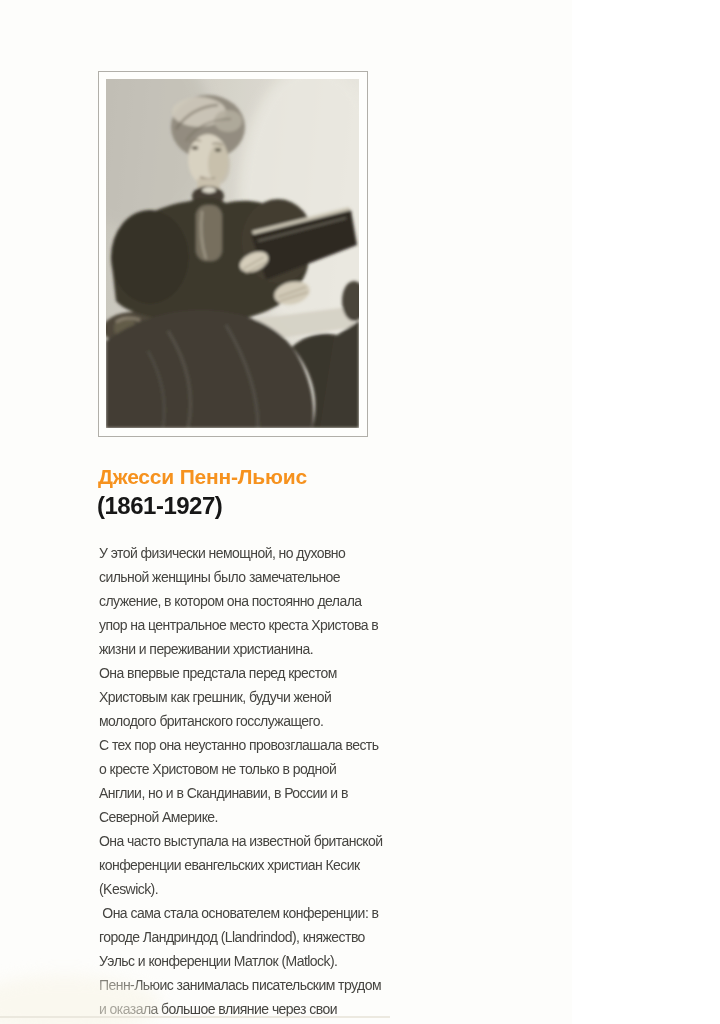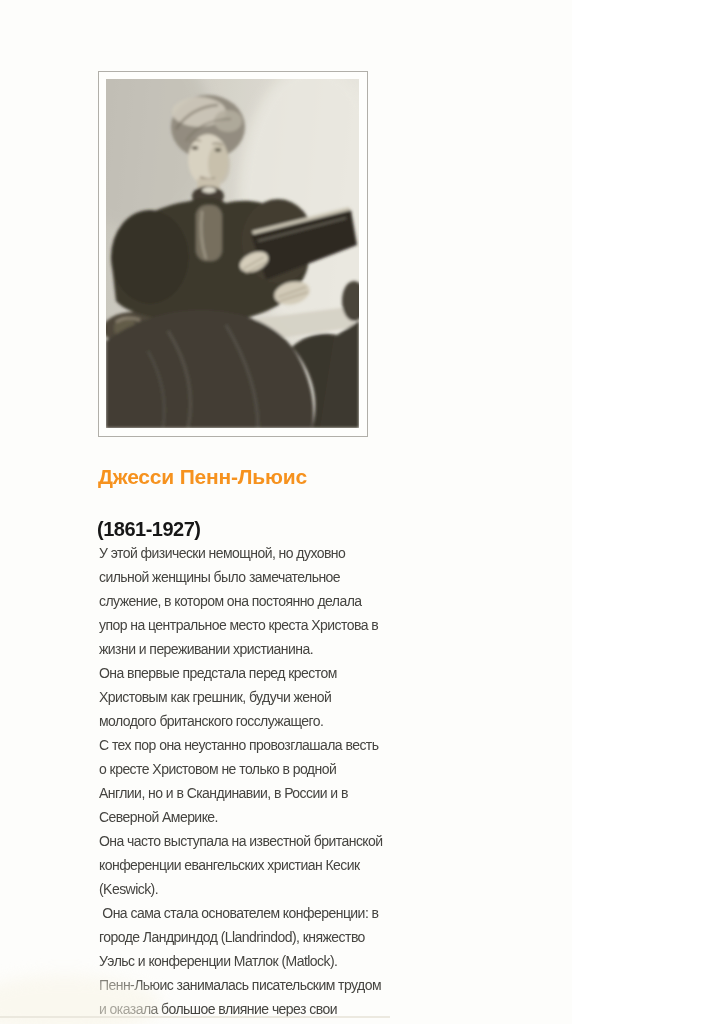--- a/index.html
+++ b/index.html
@@ -26,22 +26,22 @@
     padding:7px;
   }
   .photo-frame svg{display:block;width:253px;height:349px;}
   .name{
     position:absolute;left:98px;top:465px;
     font-size:21px;line-height:23px;font-weight:bold;
     letter-spacing:-0.2px;
     color:var(--accent);
   }
   .years{
-    position:absolute;left:97px;top:516px;
-    font-size:20px;line-height:27px;font-weight:bold;
+    position:absolute;left:97px;top:492px;
+    font-size:24px;line-height:27px;font-weight:bold;
     letter-spacing:-0.5px;
     color:var(--years-text);
   }
   .bio{
     position:absolute;left:99px;top:541px;
     width:305px;
     font-size:14px;line-height:24px;
     letter-spacing:-0.55px;
     color:var(--body-text);
     white-space:pre-wrap;

